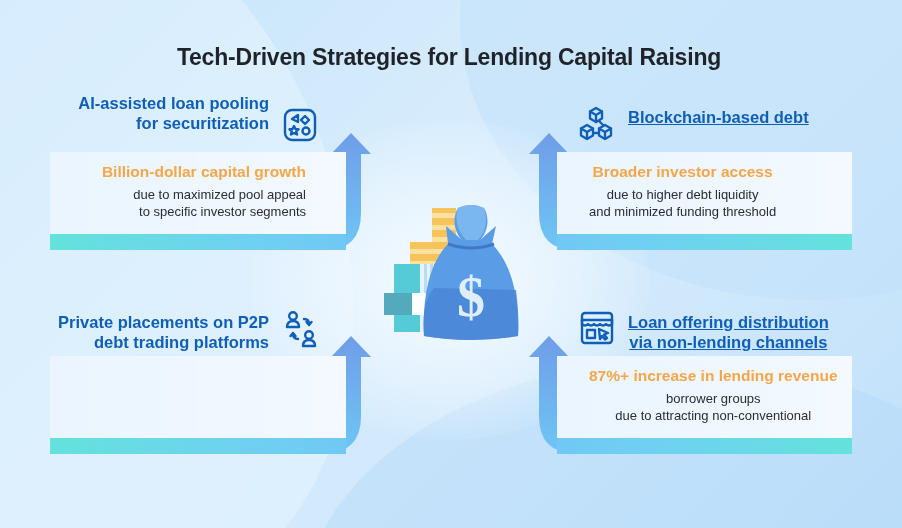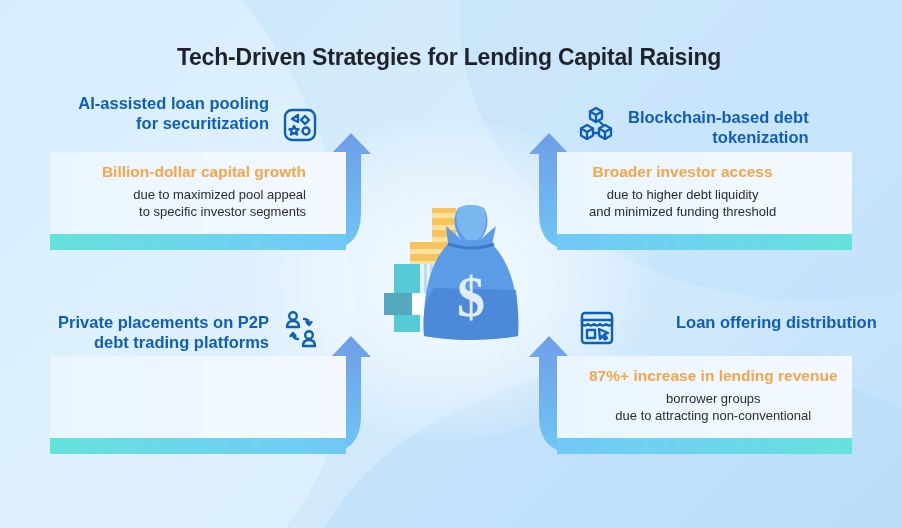--- a/index.html
+++ b/index.html
@@ -20,21 +20,21 @@
     position: absolute; left: 0; right: 4px; top: 44px; text-align: center;
     font-family: "Liberation Sans", sans-serif; font-weight: 700; font-size: 23px; color: #1f2329;
     letter-spacing: -0.2px;
   }
 
   .heading {
     position: absolute; font-family: "Liberation Sans", sans-serif; font-weight: 700;
     font-size: 16.5px; line-height: 20px; color: #0f5fb8;
   }
   .heading.left { text-align: right; }
-  .heading.right { text-align: right; }
+  .heading.right { text-align: center; text-decoration: underline; }
 
   .icon { position: absolute; width: 34px; height: 34px; }
   .icon svg { width: 100%; height: 100%; display: block; }
 
   .card {
     position: absolute; height: 98px;
     background: linear-gradient(90deg, #eaf5ff 0%, #f3f9ff 100%);
   }
   .card .bar {
     position: absolute; left: 0; right: 0; bottom: 0; height: 16px;
@@ -110,21 +110,20 @@
     <path d="M11 5.5 L17 9 L23 5.5 M17 9 L17 16"></path>
     <path d="M8 19 L14 22.5 L14 29.5 L8 33 L2 29.5 L2 22.5 Z"></path>
     <path d="M2 22.5 L8 26 L14 22.5 M8 26 L8 33"></path>
     <path d="M26 19 L32 22.5 L32 29.5 L26 33 L20 29.5 L20 22.5 Z"></path>
     <path d="M20 22.5 L26 26 L32 22.5 M26 26 L26 33"></path>
     <path d="M20 15 L24 19 M14 27 L20 27"></path>
   </svg>
 </div>
 <div class="heading right" style="left:628px; top:107px;">
   <div>Blockchain-based debt</div>
-  <div>tokenization</div>
 </div>
 <div class="arrow" style="left:529px; top:133px;">
   <svg width="52" height="118" viewBox="0 0 52 118">
     <defs>
       <linearGradient id="ga2" x1="0" y1="0" x2="0" y2="1">
         <stop offset="0" stop-color="#6f9de8"></stop>
         <stop offset="1" stop-color="#6fc6f5"></stop>
       </linearGradient>
     </defs>
     <path d="M20 0 L40 21 L30 21 L30 82 Q30 101 46 101 L52 101 L52 117 L46 117 Q10 117 10 80 L10 21 L0 21 Z" fill="url(#ga2)"></path>
@@ -204,22 +203,23 @@
 
 <div class="icon" style="left:580px; top:311px;">
   <svg viewBox="0 0 34 34" fill="none" stroke="#0f5fb8" stroke-width="2.4" stroke-linejoin="round" stroke-linecap="round">
     <rect x="2" y="2" width="30" height="30" rx="3"></rect>
     <path d="M2 9 L32 9"></path>
     <path d="M2 9 L2 13 Q5 16 8 13 Q11 16 14 13 Q17 16 20 13 Q23 16 26 13 Q29 16 32 13 L32 9"></path>
     <rect x="7" y="19" width="8" height="8"></rect>
     <path d="M19 18 L28 22 L24 23.5 L27 27 L25 28.5 L22 25 L20 28 Z"></path>
   </svg>
 </div>
-<div class="heading right" style="left:628px; top:312px;margin-left:48px;">
+<div class="heading right" style="left:628px; top:312px;">
   <div>Loan offering distribution</div>
+  <div>via non-lending channels</div>
 </div>
 <div class="arrow" style="left:529px; top:336px;">
   <svg width="52" height="118" viewBox="0 0 52 118">
     <defs>
       <linearGradient id="ga4" x1="0" y1="0" x2="0" y2="1">
         <stop offset="0" stop-color="#6f9de8"></stop>
         <stop offset="1" stop-color="#6fc6f5"></stop>
       </linearGradient>
     </defs>
     <path d="M20 0 L40 21 L30 21 L30 82 Q30 101 46 101 L52 101 L52 117 L46 117 Q10 117 10 80 L10 21 L0 21 Z" fill="url(#ga4)"></path>

